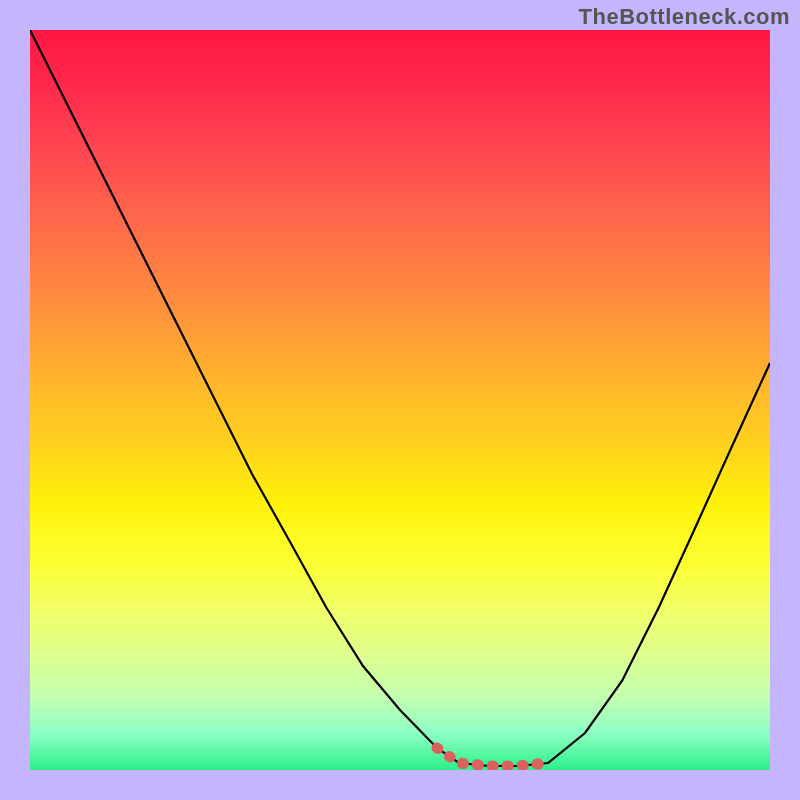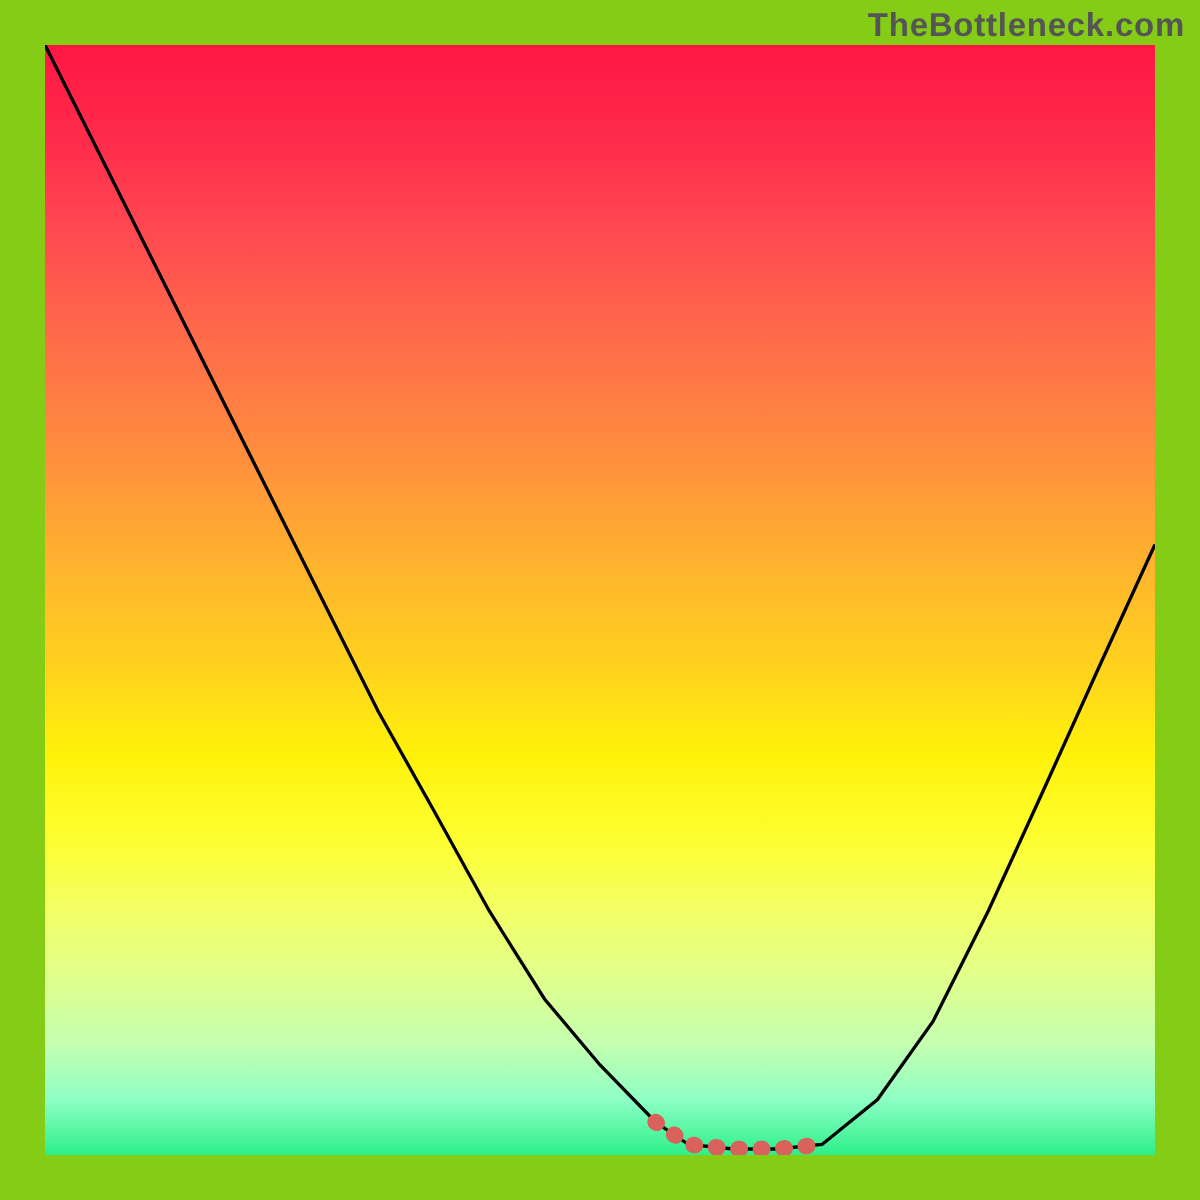--- a/index.html
+++ b/index.html
@@ -8,21 +8,21 @@
     width: 800px;
     height: 800px;
     background: #000;
     font-family: Arial, Helvetica, sans-serif;
     overflow: hidden;
   }
   .frame {
     position: relative;
     width: 800px;
     height: 800px;
-    background: #84cc16;
+    background: #c4b5fd;
   }
   .watermark {
     position: absolute;
     top: 4px;
     right: 10px;
     color: #555;
     font-size: 22px;
     font-weight: 600;
     letter-spacing: 0.5px;
     z-index: 50;

